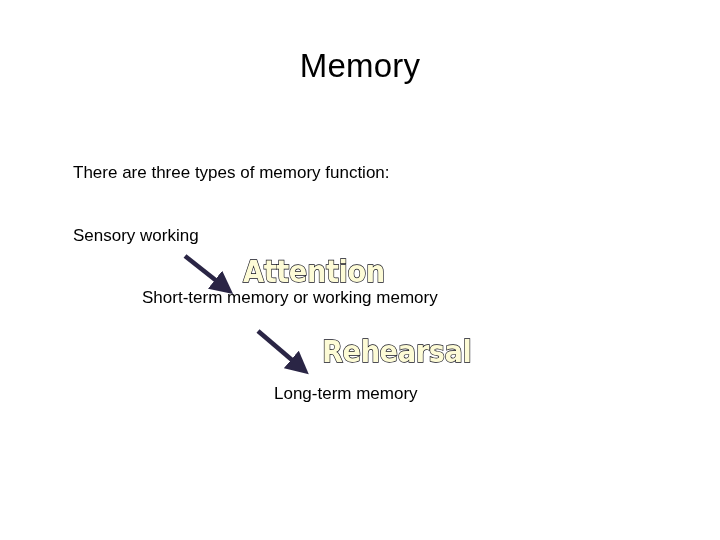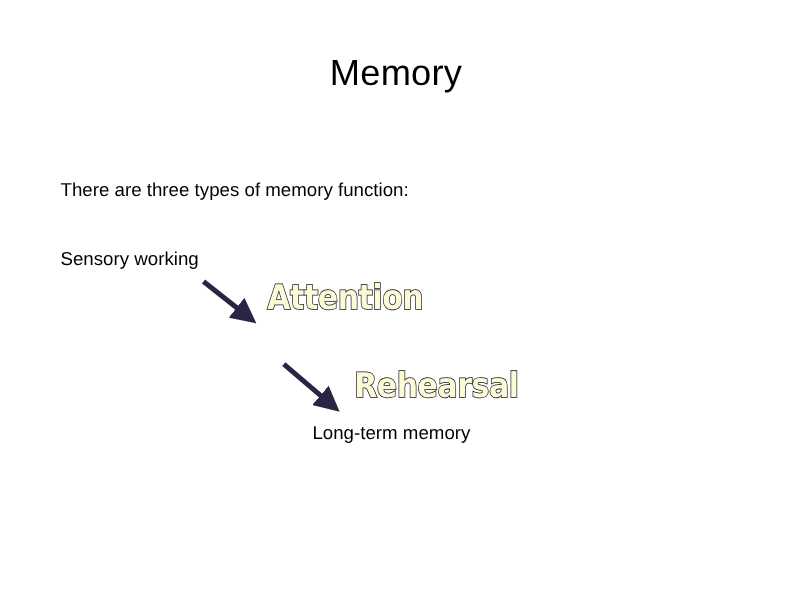--- a/index.html
+++ b/index.html
@@ -33,25 +33,26 @@
   }
 
   
   .body-line {
     position: absolute;
     font-size: 17px;
     font-weight: 400;
     color: #000000;
     white-space: nowrap;
     line-height: 1.2;
+    margin-left: 18px;
   }
   .line-intro   { left: 55px;  top: 163px; }
   .line-sensory { left: 55px;  top: 226px; }
   .line-short   { left: 124px; top: 288px; }
-  .line-long    { left: 284px; top: 384px; }
+  .line-long    { left: 256px; top: 384px; }
 
   
   .wordart {
     position: absolute;
     font-family: "DejaVu Sans", sans-serif;
     font-weight: 700;
     font-size: 31px;
     line-height: 1;
     white-space: nowrap;
     color: #fdfbd6;
@@ -87,20 +88,21 @@
     <defs>
       <marker id="ah1" markerWidth="5" markerHeight="5" refX="2.2" refY="2.5" orient="auto" markerUnits="strokeWidth">
         <path d="M0,0 L5,2.5 L0,5 Z" fill="#2a2545"></path>
       </marker>
     </defs>
     <line x1="7" y1="8" x2="45" y2="38" stroke="#2a2545" stroke-width="4.6" marker-end="url(#ah1)"></line>
   </svg>
 
   <div class="wordart wordart-attention">Attention</div>
 
+  <div class="body-line line-short">Short-term memory or working memory</div>
 
   <svg class="arrow-svg arrow-rehearsal" width="62" height="56" viewBox="0 0 62 56">
     <defs>
       <marker id="ah2" markerWidth="5" markerHeight="5" refX="2.2" refY="2.5" orient="auto" markerUnits="strokeWidth">
         <path d="M0,0 L5,2.5 L0,5 Z" fill="#2a2545"></path>
       </marker>
     </defs>
     <line x1="7" y1="7" x2="48" y2="42" stroke="#2a2545" stroke-width="4.6" marker-end="url(#ah2)"></line>
   </svg>
 

